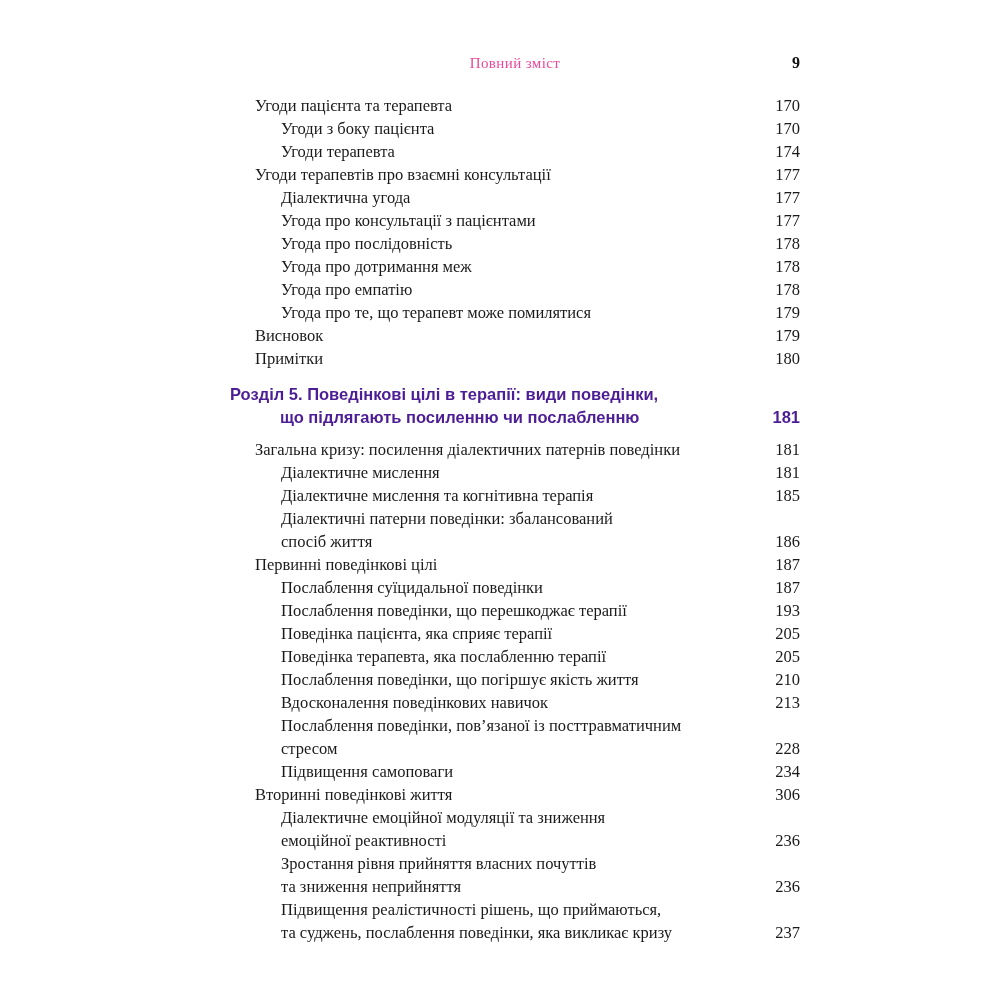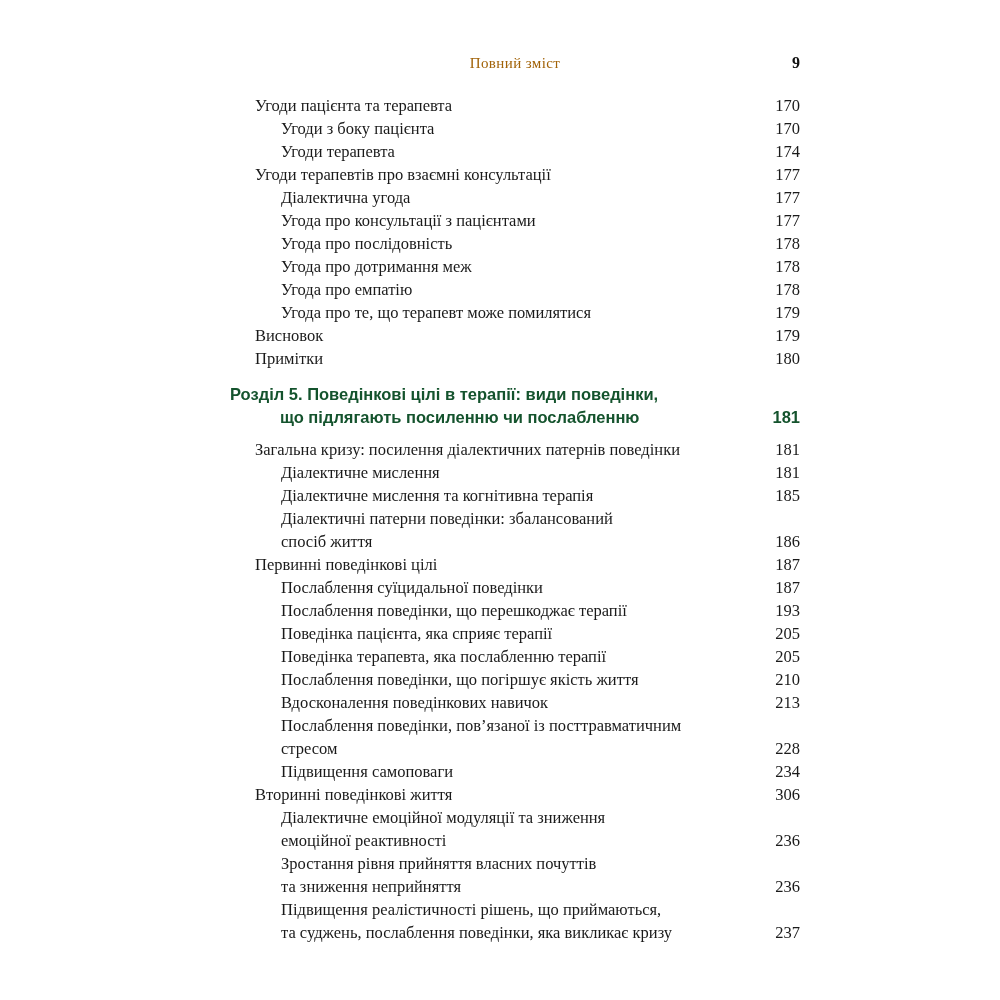--- a/index.html
+++ b/index.html
@@ -26,21 +26,21 @@
   .page-header {
     display: grid;
     grid-template-columns: 1fr auto 1fr;
     align-items: baseline;
     margin-bottom: 16px;
     height: 24px;
   }
   .header-title {
     font-size: 15px;
     letter-spacing: 0.4px;
-    color: #a16207;
+    color: #ec4899;
     text-align: center;
     white-space: nowrap;
   }
   .header-page-num {
     font-size: 16px;
     font-weight: bold;
     text-align: right;
     color: #111;
   }
   .toc {
@@ -67,21 +67,21 @@
   }
   .indent-1 .entry-title { padding-left: 25px; }
   .indent-2 .entry-title { padding-left: 51px; }
   .chapter {
     font-family: "Liberation Sans", sans-serif;
     font-weight: bold;
     font-size: 16.5px;
     line-height: 23px;
     margin-top: 13px;
     margin-bottom: 9px;
-    color: #14532d;
+    color: #4c1d95;
   }
   .chapter .entry-title .line + .line {
     padding-left: 50px;
   }
 </style>
 </head>
 <body>
 
 <div class="page">
   <div class="content">

